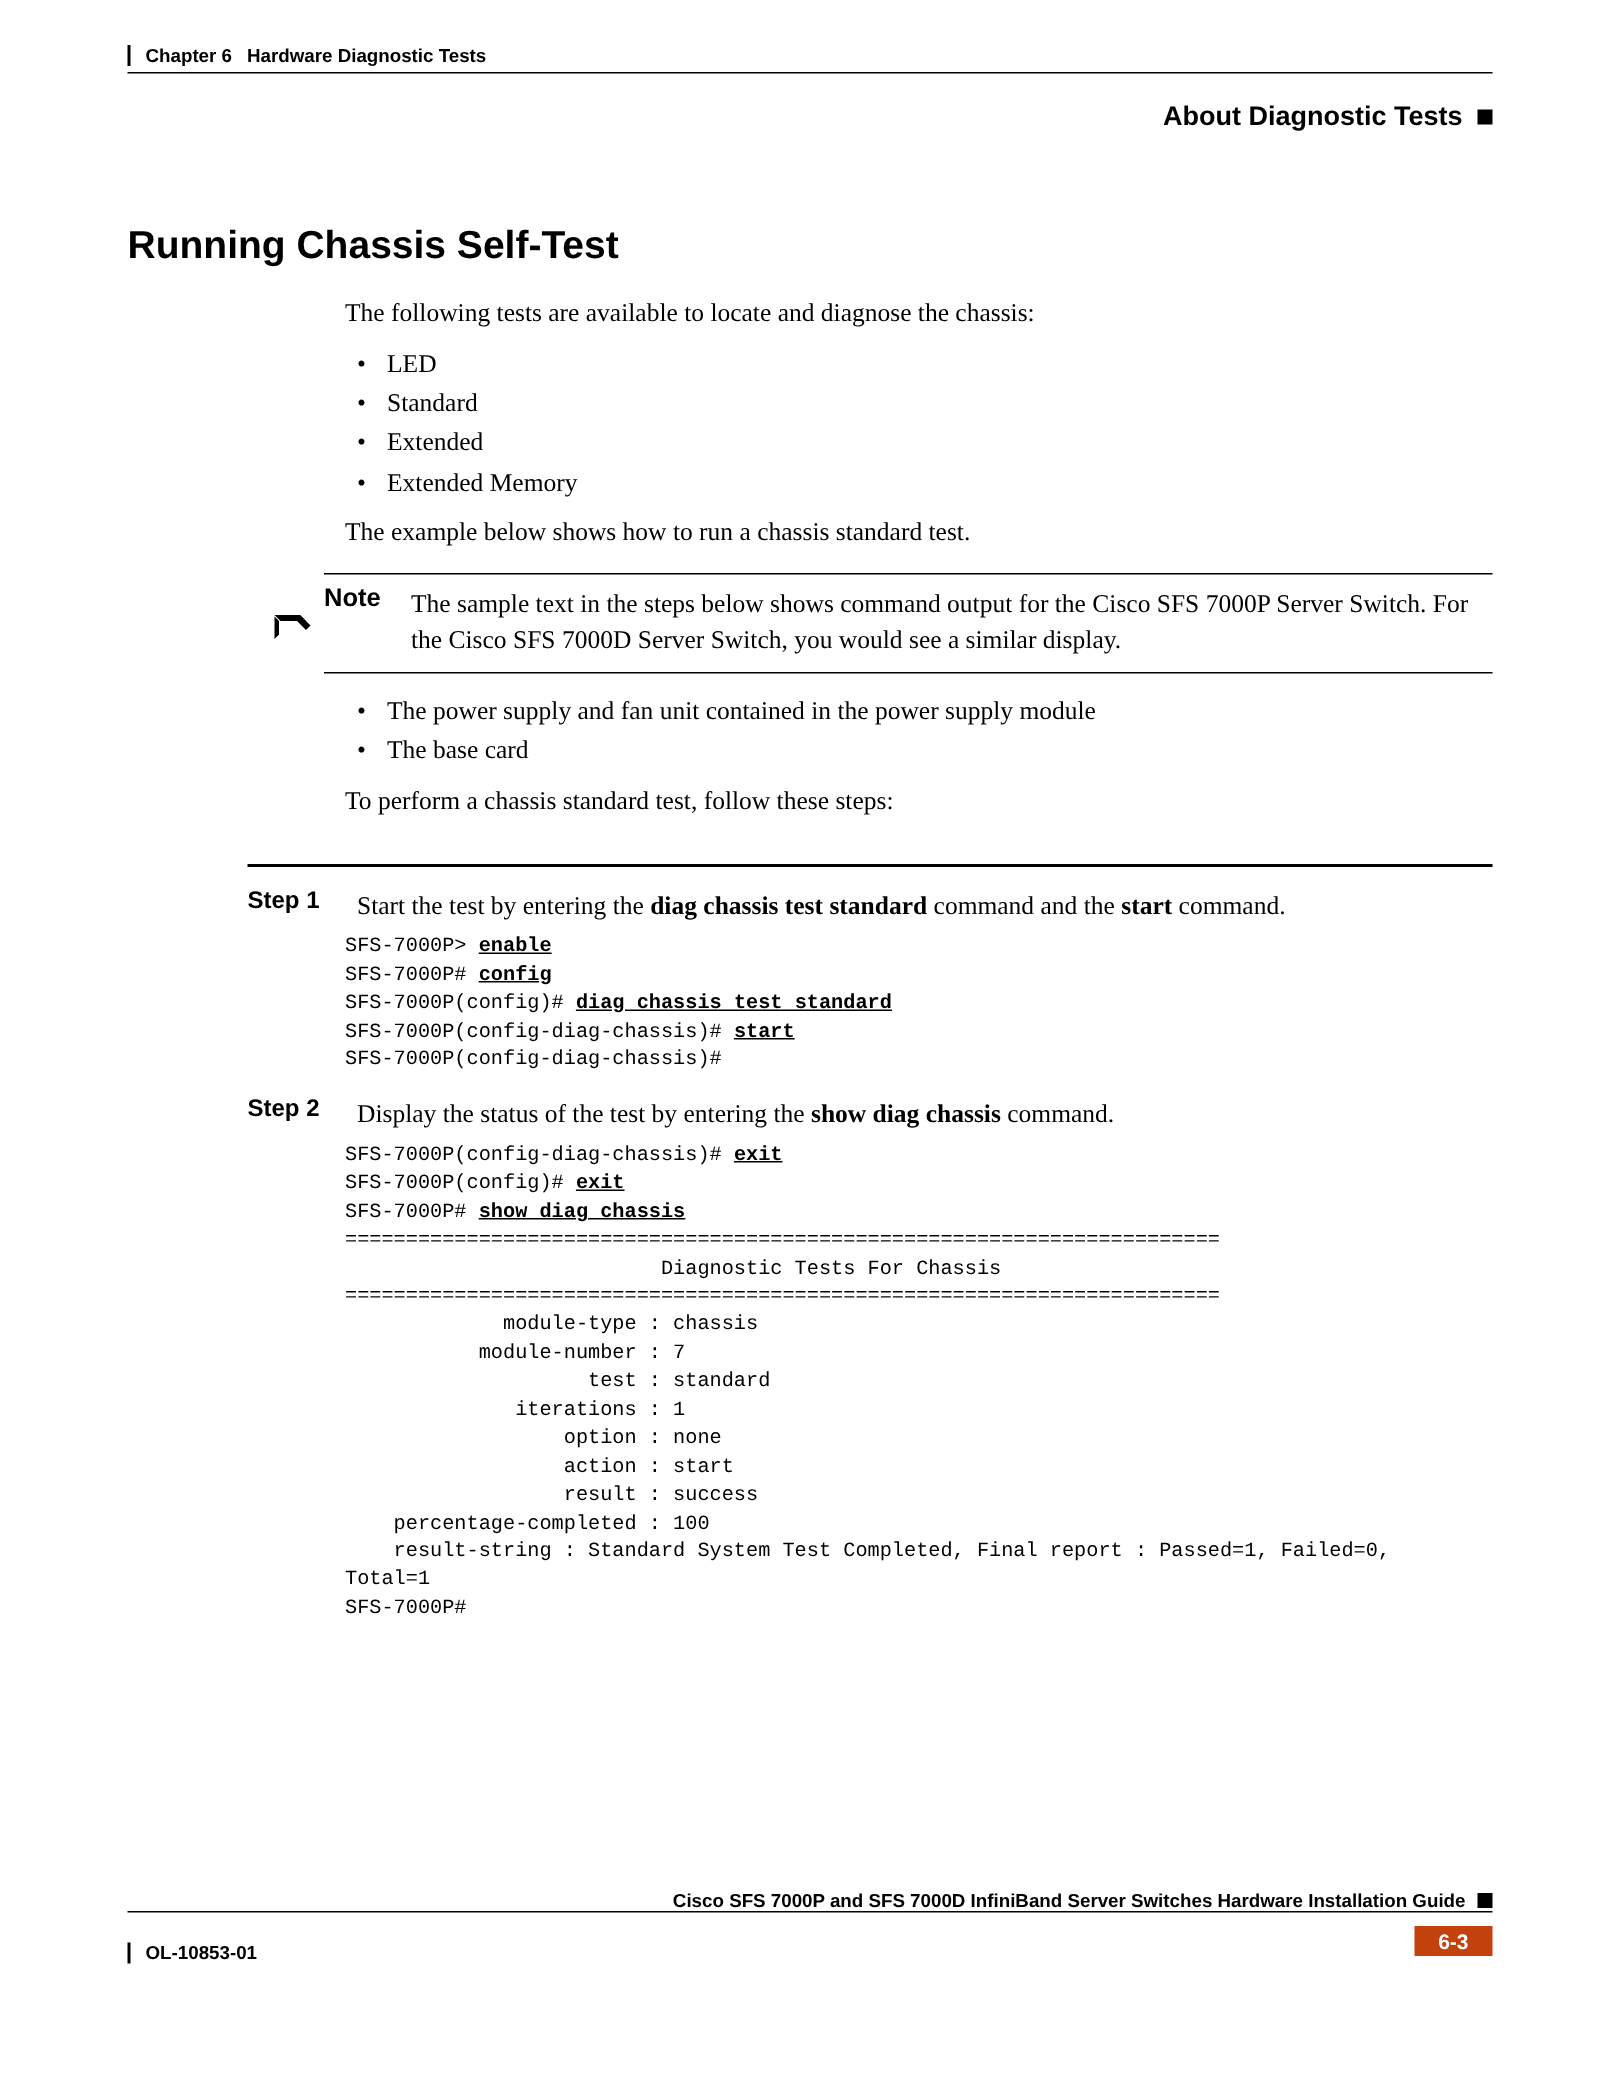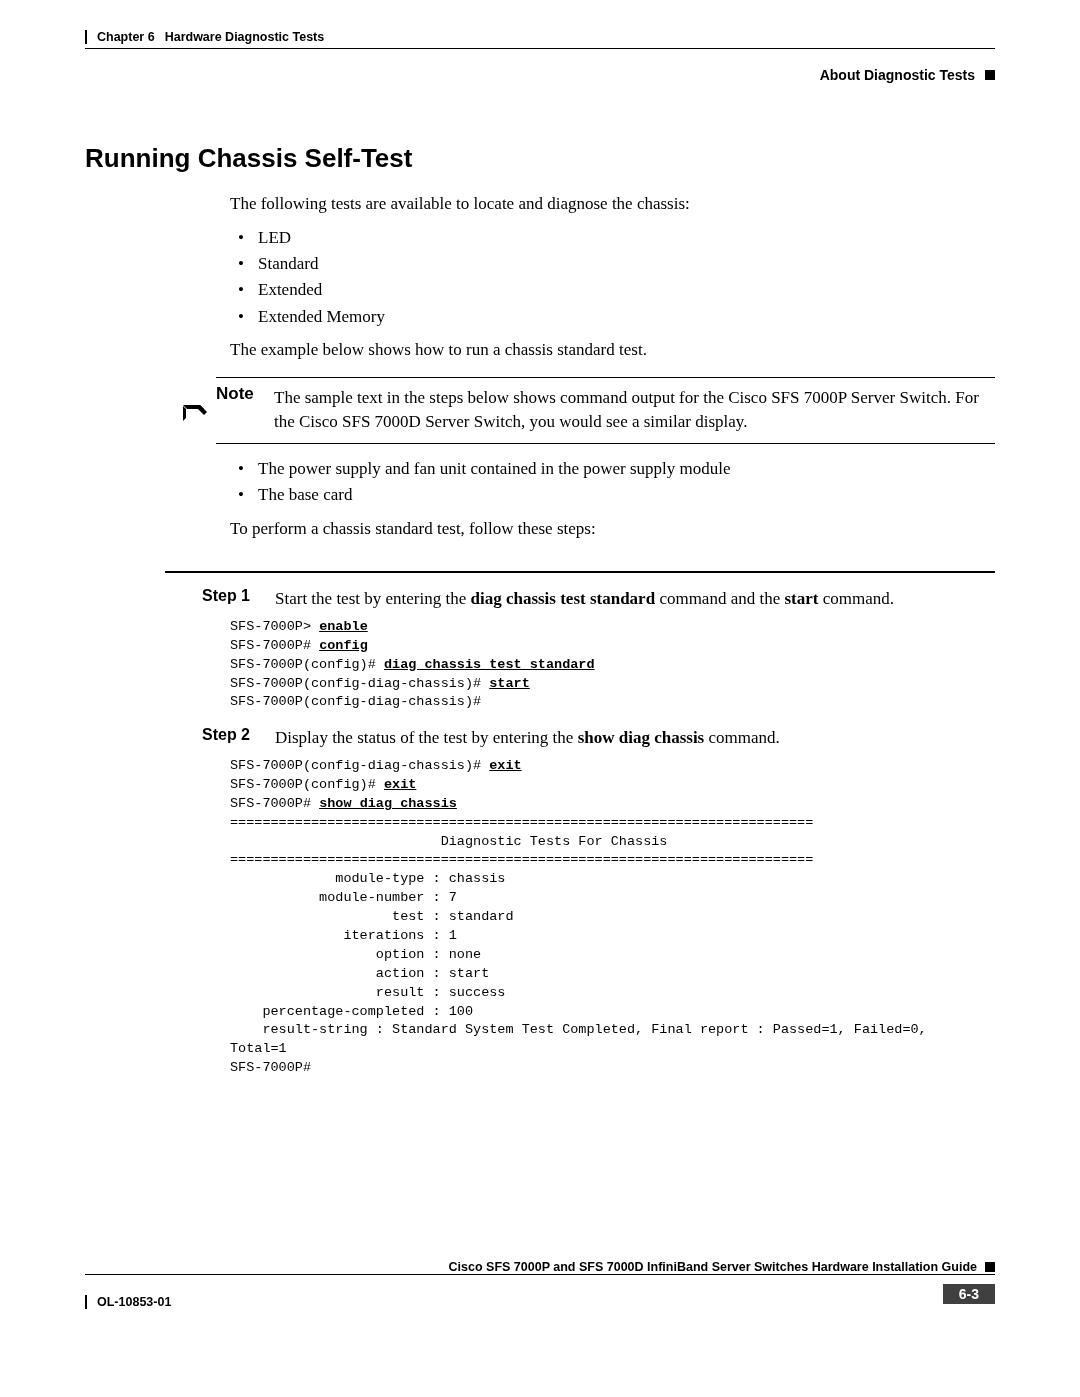--- a/index.html
+++ b/index.html
@@ -31,21 +31,21 @@
   }
   .chapter-line .tick {
     width: 2px;
     height: 14px;
     background: #000;
     display: inline-block;
   }
   .section-line {
     font-family: Arial, Helvetica, sans-serif;
     font-weight: bold;
-    font-size: 14px;
+    font-size: 18px;
     display: flex;
     align-items: center;
     gap: 10px;
     justify-content: flex-end;
     margin-top: 18px;
   }
   .section-line .sq {
     width: 10px;
     height: 10px;
     background: #000;
@@ -124,21 +124,21 @@
     display: flex;
     gap: 18px;
     margin: 14px 0 4px 0;
   }
   .step-label {
     flex: 0 0 55px;
     font-family: Arial, Helvetica, sans-serif;
     font-weight: bold;
     font-size: 16px;
     text-align: left;
-    margin-left: 117px;
+    margin-left: 80px;
   }
   .step-text {
     flex: 1;
     font-size: 17px;
     line-height: 1.45;
   }
   .step-text b, .para b, .note-text-col b {
     font-weight: bold;
   }
   pre.code {
@@ -181,21 +181,21 @@
     gap: 10px;
     margin-top: 16px;
   }
   .footer-left .tick {
     width: 2px;
     height: 14px;
     background: #000;
     display: inline-block;
   }
   .page-badge {
-    background: #404040;
+    background: #c2410c;
     color: #fff;
     padding: 3px 16px;
     font-weight: bold;
     font-size: 14px;
     line-height: 1;
     display: inline-block;
   }
   .footer-sq {
     width: 10px;
     height: 10px;

